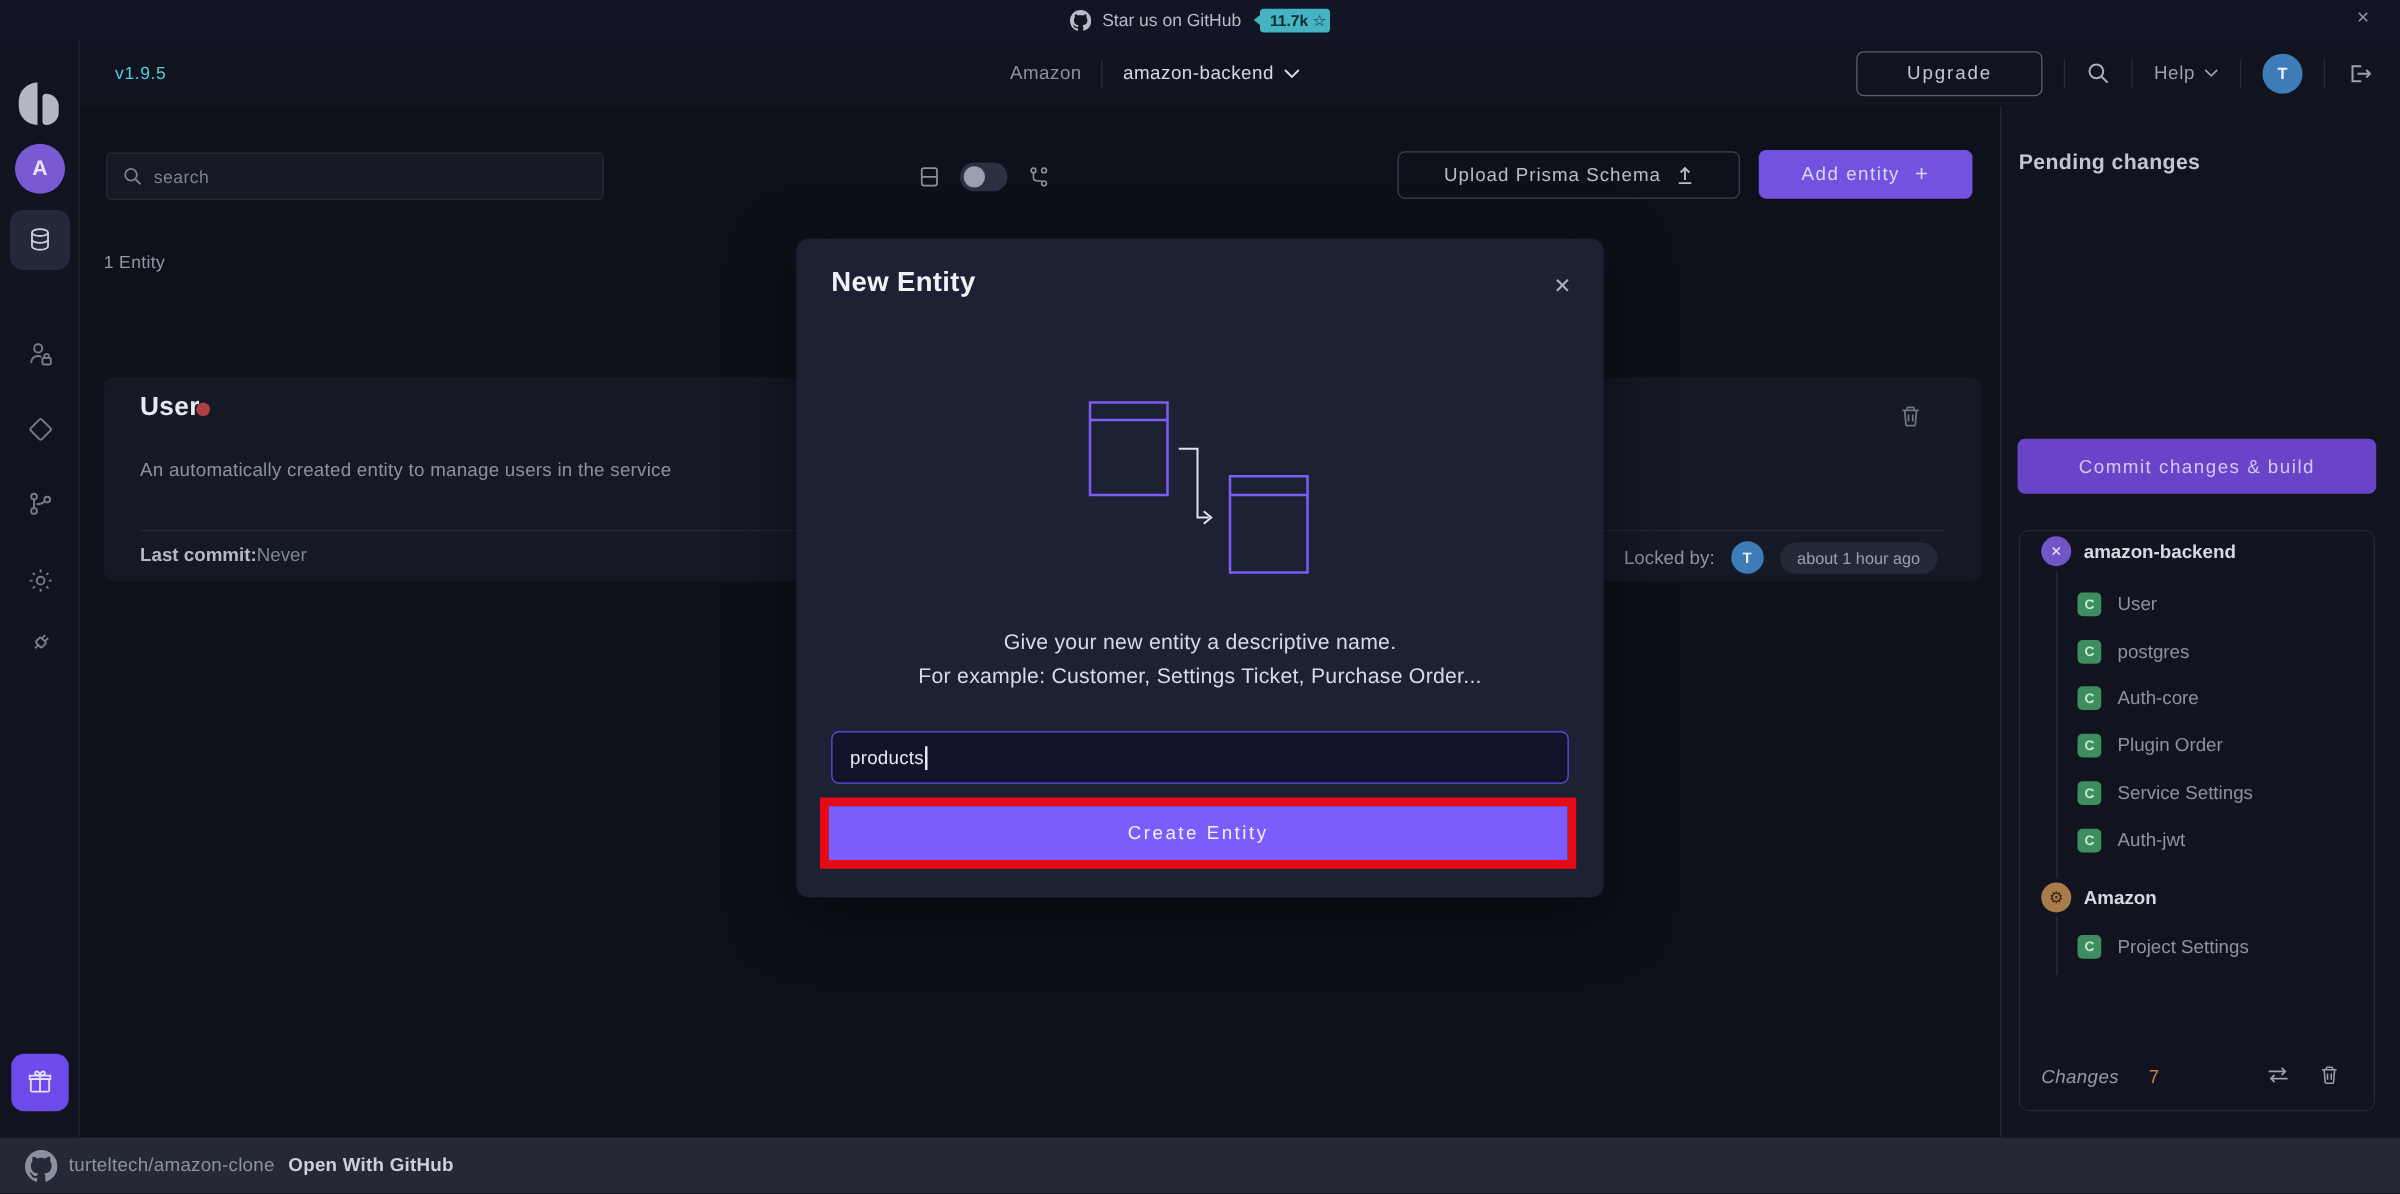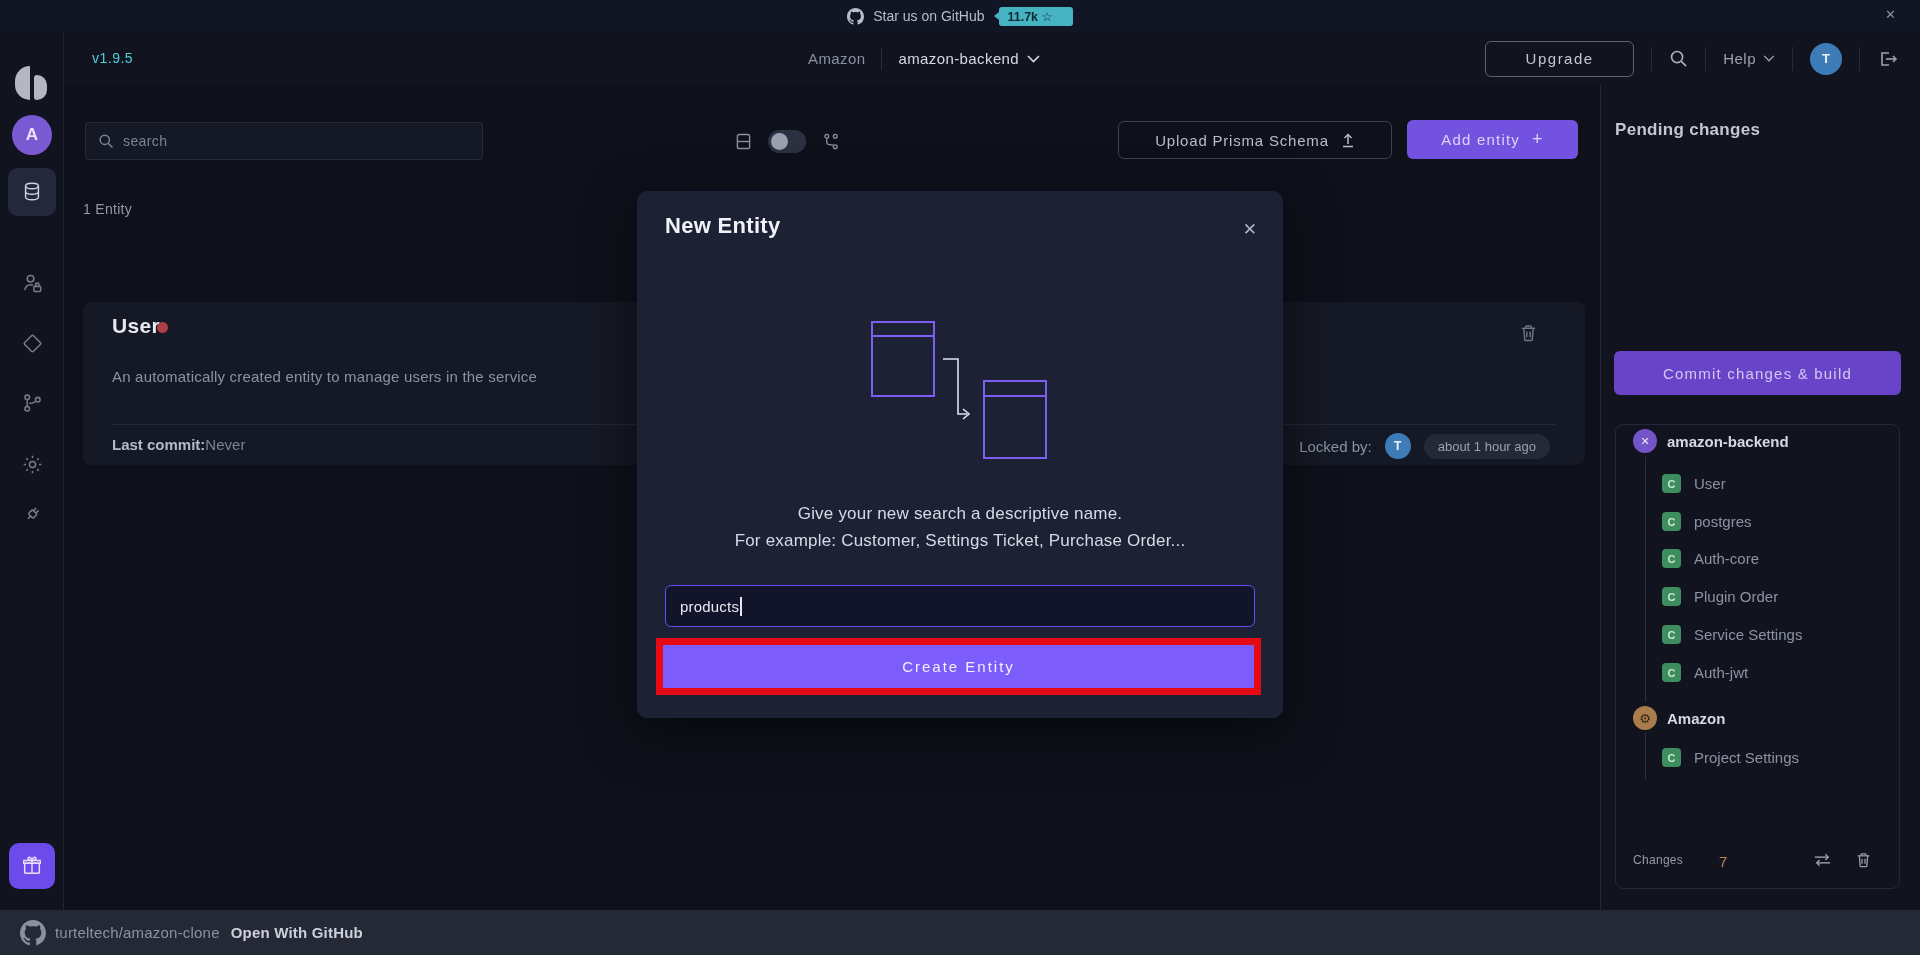--- a/index.html
+++ b/index.html
@@ -5,21 +5,21 @@
   * { margin:0; padding:0; box-sizing:border-box; }
   html,body { background:#0b0e16; }
   body { font-family:"Liberation Sans", sans-serif; }
   #app { position:relative; width:1920px; height:955px; overflow:hidden; background:#0e111a; color:#c6cad6; }
 
   .abs { position:absolute; }
 
   
   #gh-banner { left:0; top:0; width:1920px; height:32px; background:#121624; display:flex; align-items:center; justify-content:center; gap:9px; font-size:14px; color:#b9bdc9; }
   #gh-banner svg { display:block; }
-  .star-badge { position:relative; background:#45b3c2; color:#0e2a30; font-size:12.5px; font-weight:700; padding:2px 20px 2px 8px; border-radius:3px; margin-left:6px; }
+  .star-badge { position:relative; background:#45b3c2; color:#0e2a30; font-size:12.5px; font-weight:700; padding:2px 3px 2px 8px; border-radius:3px; margin-left:6px; }
   .star-badge::before { content:""; position:absolute; left:-5px; top:50%; margin-top:-4px; border:4px solid transparent; border-right:5px solid #45b3c2; border-left:none; }
   #banner-close { position:absolute; right:24px; top:7px; color:#8a90a0; font-size:13px; cursor:pointer; }
 
   
   #topnav { left:64px; top:32px; width:1856px; height:53px; background:#11141f; }
   #nav-version { position:absolute; left:28px; top:18px; color:#4fd0e2; font-size:14px; letter-spacing:.5px; }
   #nav-center { position:absolute; left:744px; top:0; height:53px; display:flex; align-items:center; font-size:15px; }
   #nav-project { color:#8a90a0; letter-spacing:.4px; }
   .vdiv { width:1px; height:22px; background:#2a2f40; margin:0 16px; }
   #nav-resource { color:#d6d9e2; letter-spacing:.4px; display:flex; align-items:center; gap:8px; }
@@ -77,21 +77,21 @@
   #commit-msg::placeholder { color:#50566a; }
   #commit-build-btn { position:absolute; left:13px; top:266px; width:287px; height:44px; background:#6a44c8; border-radius:6px; color:#d2c8f2; font-size:15px; letter-spacing:1.2px; display:flex; align-items:center; justify-content:center; }
   #changes-panel { position:absolute; left:14px; top:339px; width:285px; height:465px; border:1px solid #232839; border-radius:8px; }
   .grp-ic { position:absolute; left:17px; width:24px; height:24px; border-radius:50%; display:flex; align-items:center; justify-content:center; font-size:11px; }
   .grp-name { position:absolute; left:51px; font-size:15px; font-weight:700; color:#d6d9e2; }
   .chg-row { position:absolute; left:46px; display:flex; align-items:center; gap:13px; }
   .c-badge { width:19px; height:19px; border-radius:4px; background:#3e8d5e; color:#c9e7d5; font-size:11px; font-weight:600; display:flex; align-items:center; justify-content:center; }
   .chg-label { font-size:15px; color:#8d92a3; }
   .conn { position:absolute; left:29px; width:1px; background:#2a2f42; }
   #changes-footer { position:absolute; left:0; bottom:10px; width:100%; height:30px; }
-  #changes-footer .lbl { position:absolute; left:17px; top:5px; font-size:12px; color:#9499a8; letter-spacing:.3px; }
+  #changes-footer .lbl { position:absolute; left:17px; top:5px; font-size:15px; color:#9499a8; letter-spacing:.3px;font-style:italic; }
   #changes-footer .cnt { position:absolute; left:103px; top:5px; font-size:15px; color:#b8854e; }
   #changes-footer .ic1 { position:absolute; left:197px; top:4px; color:#9aa0ad; }
   #changes-footer .ic2 { position:absolute; left:240px; top:4px; color:#9aa0ad; }
 
   
   #modal { left:637px; top:191px; width:646px; height:527px; background:#1d2134; border-radius:10px; box-shadow:0 14px 50px rgba(0,0,0,.55); z-index:20; }
   #modal-title { position:absolute; left:28px; top:22px; font-size:22px; font-weight:700; color:#f0f2f8; letter-spacing:.3px; }
   #modal-close { position:absolute; right:26px; top:28px; font-size:17px; color:#aab0c0; cursor:pointer; }
   #modal-illustration { position:absolute; left:225px; top:123px; }
   .hint { position:absolute; width:100%; text-align:center; font-size:17px; color:#d7dae6; letter-spacing:.2px; }
@@ -349,21 +349,21 @@
     <span id="modal-title">New Entity</span>
     <span id="modal-close" class="glyph">✕</span>
     <svg id="modal-illustration" width="200" height="155" viewBox="0 0 200 155" fill="none">
       <rect x="10" y="8" width="62" height="74" stroke="#7e5ef2" stroke-width="2"></rect>
       <path d="M10 22h62" stroke="#7e5ef2" stroke-width="2"></path>
       <rect x="122" y="67" width="62" height="77" stroke="#7e5ef2" stroke-width="2"></rect>
       <path d="M122 82h62" stroke="#7e5ef2" stroke-width="2"></path>
       <path d="M81 45h15v55h9" stroke="#dfe3f0" stroke-width="1.6"></path>
       <path d="M101 95l6 5-6 5" stroke="#dfe3f0" stroke-width="1.6"></path>
     </svg>
-    <div id="hint1" class="hint">Give your new search a descriptive name.</div>
+    <div id="hint1" class="hint">Give your new entity a descriptive name.</div>
     <div id="hint2" class="hint">For example: Customer, Settings Ticket, Purchase Order...</div>
     <div id="entity-input">
       <span>products</span>
         <span class="caret"></span>
     </div>
     <div id="create-wrap">
       <button id="create-entity-btn">Create Entity</button>
     </div>
   </div>
 

